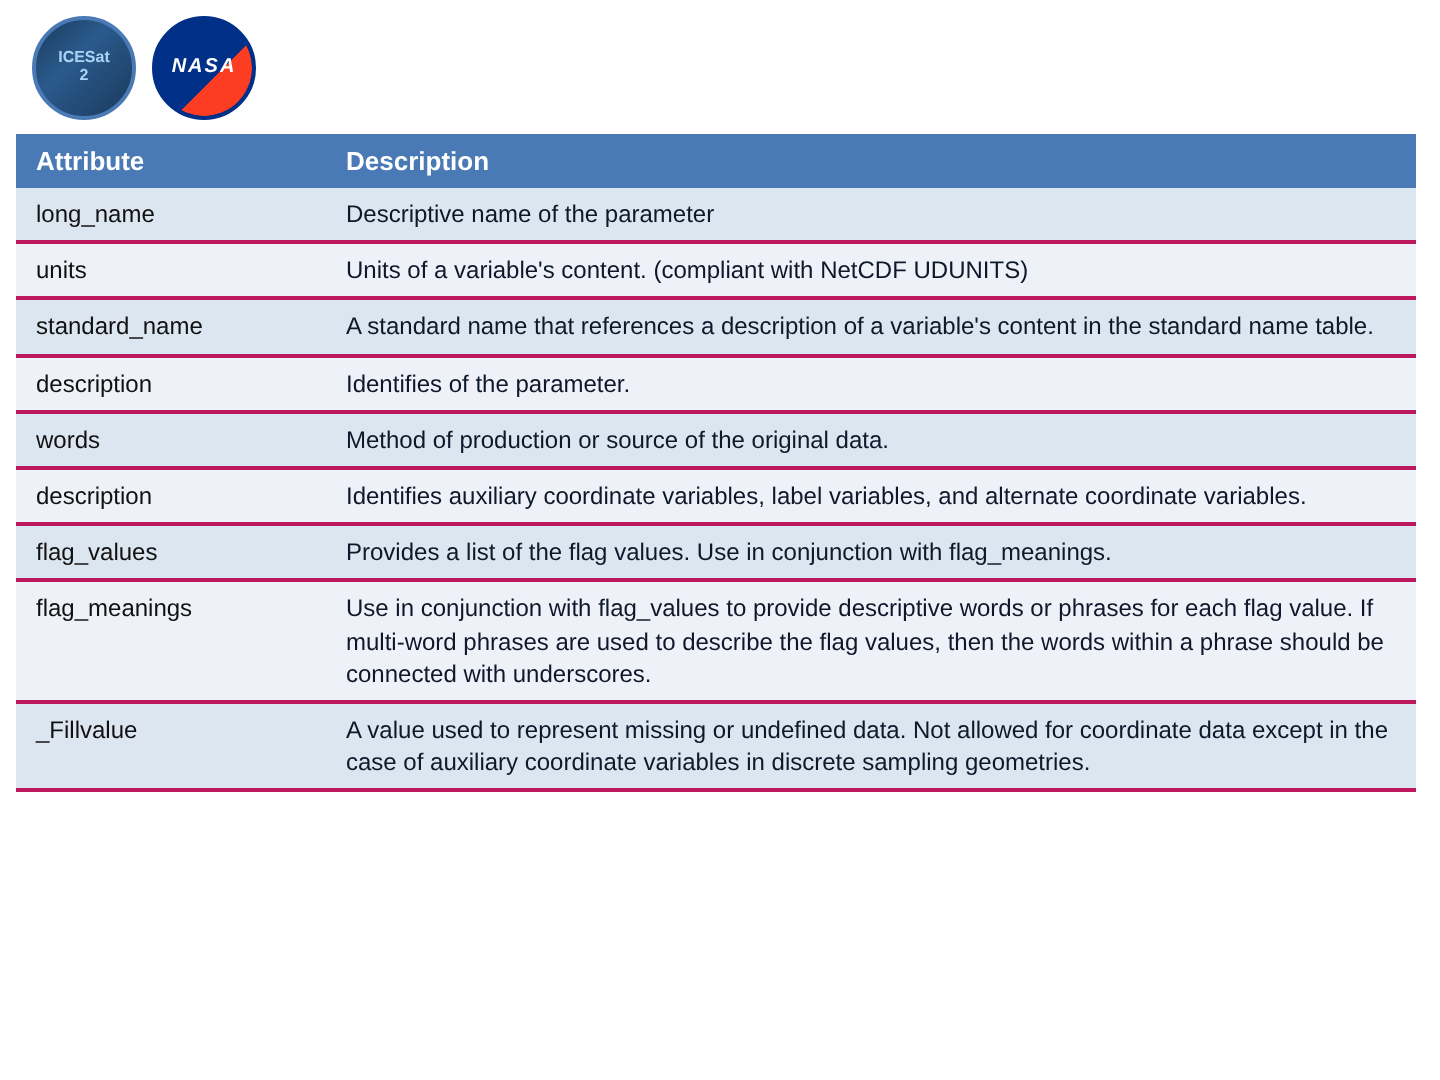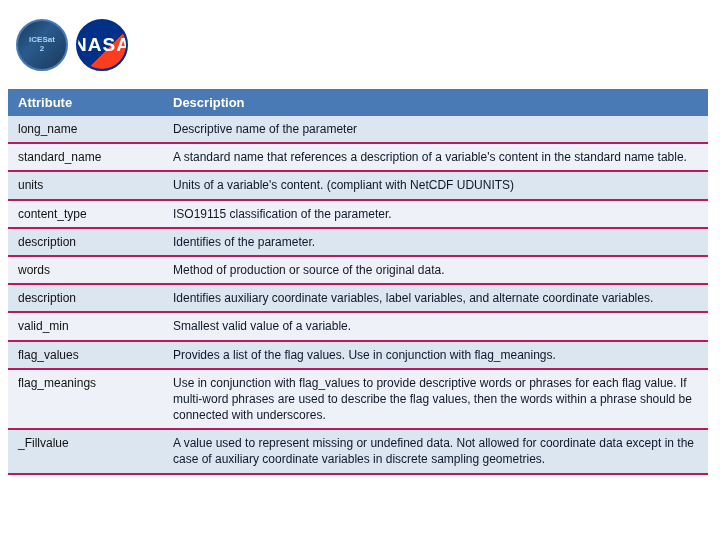--- a/index.html
+++ b/index.html
@@ -8,21 +8,21 @@
       height: 540px;
       background: #fff;
       font-family: Arial, sans-serif;
       font-size: 12px;
       overflow: hidden;
     }
 
     .header {
       display: flex;
       align-items: center;
-      padding: 17px 12px;
+      padding: 6px 12px;
       background: #fff;
       position: relative;
     }
 
     .logo-left {
       width: 60px;
       height: 55px;
       display: flex;
       align-items: center;
       justify-content: center;
@@ -69,22 +69,23 @@
       border: 2px solid #003087;
       display: flex;
       align-items: center;
       justify-content: center;
       position: relative;
       overflow: hidden;
     }
 
     .nasa-text {
       color: #fff;
-      font-size: 19px;
-      font-weight: bold;
+      font-size: 10px;
+      font-weight: bold;
+      font-style: italic;
       letter-spacing: 1px;
       z-index: 2;
     }
 
     .nasa-swoosh {
       position: absolute;
       width: 100%;
       height: 100%;
       border-radius: 50%;
       background: linear-gradient(135deg, #003087 60%, #fc3d21 60%);
@@ -162,46 +163,38 @@
         <th>Attribute</th>
         <th>Description</th>
       </tr>
     </thead>
     <tbody id="table-body">
     <tr>
           <td>long_name</td>
           <td>Descriptive name of the parameter</td>
         </tr>
         <tr>
+          <td>units</td>
+          <td>Units of a variable's content. (compliant with NetCDF UDUNITS)</td>
+        </tr>
+        <tr>
           <td>standard_name</td>
           <td>A standard name that references a description of a variable's content in the standard name table.</td>
         </tr>
         <tr>
-          <td>units</td>
-          <td>Units of a variable's content. (compliant with NetCDF UDUNITS)</td>
-        </tr>
-        <tr>
-          <td>content_type</td>
-          <td>ISO19115 classification of the parameter.</td>
-        </tr>
-        <tr>
           <td>description</td>
           <td>Identifies of the parameter.</td>
         </tr>
         <tr>
           <td>words</td>
           <td>Method of production or source of the original data.</td>
         </tr>
         <tr>
           <td>description</td>
           <td>Identifies auxiliary coordinate variables, label variables, and alternate coordinate variables.</td>
-        </tr>
-        <tr>
-          <td>valid_min</td>
-          <td>Smallest valid value of a variable.</td>
         </tr>
         <tr>
           <td>flag_values</td>
           <td>Provides a list of the flag values. Use in conjunction with flag_meanings.</td>
         </tr>
         <tr>
           <td>flag_meanings</td>
           <td>Use in conjunction with flag_values to provide descriptive words or phrases for each flag value. If multi-word phrases are used to describe the flag values, then the words within a phrase should be connected with underscores.</td>
         </tr>
         <tr>

